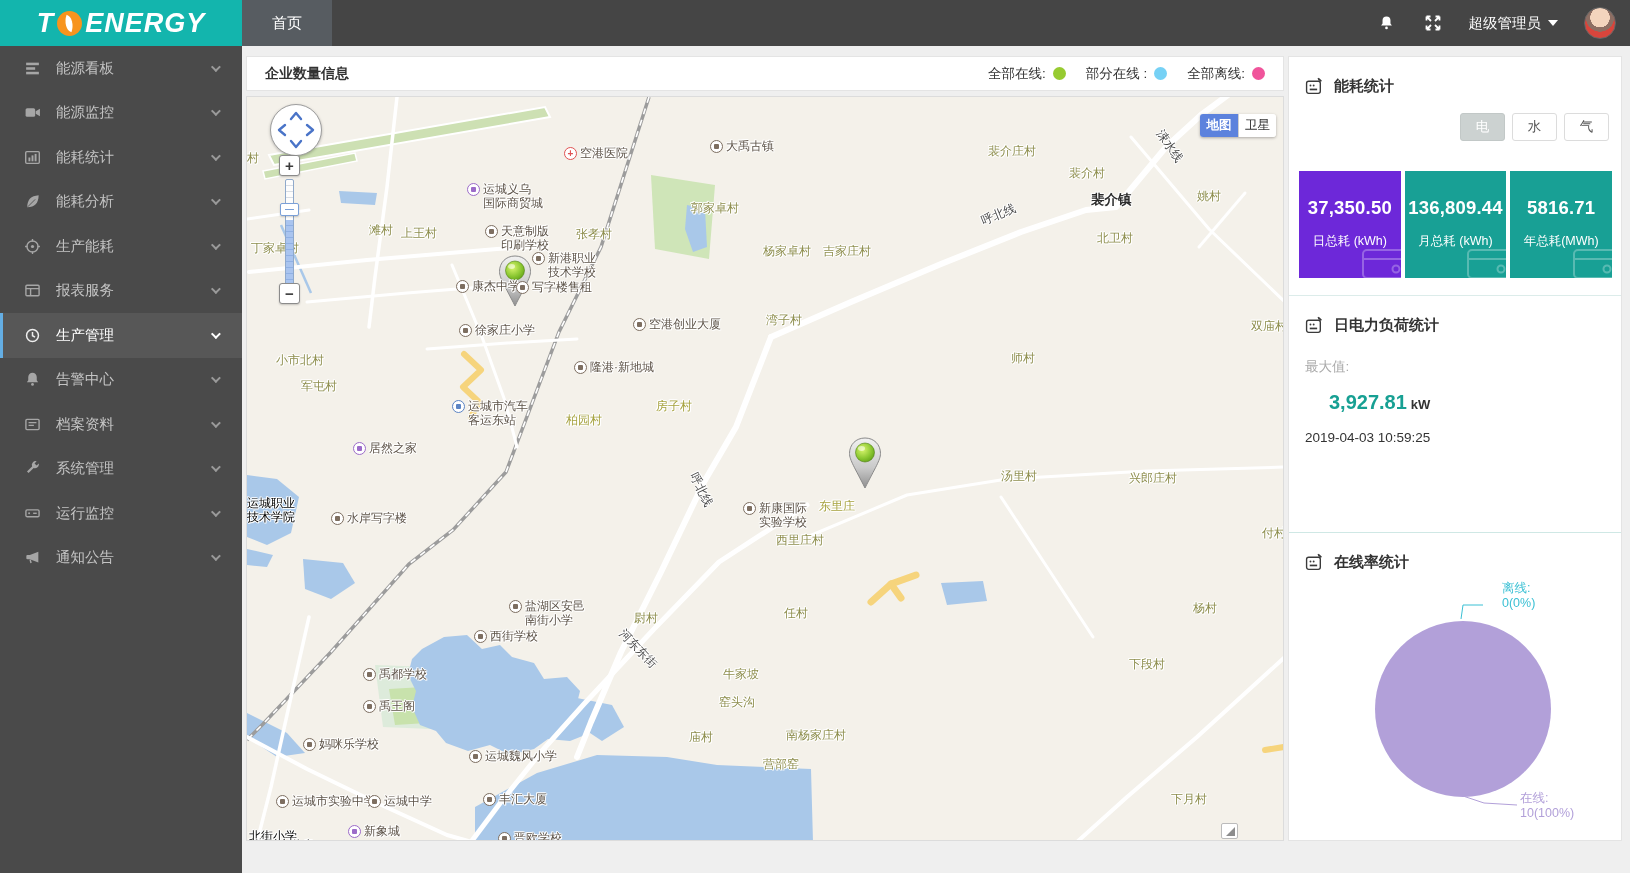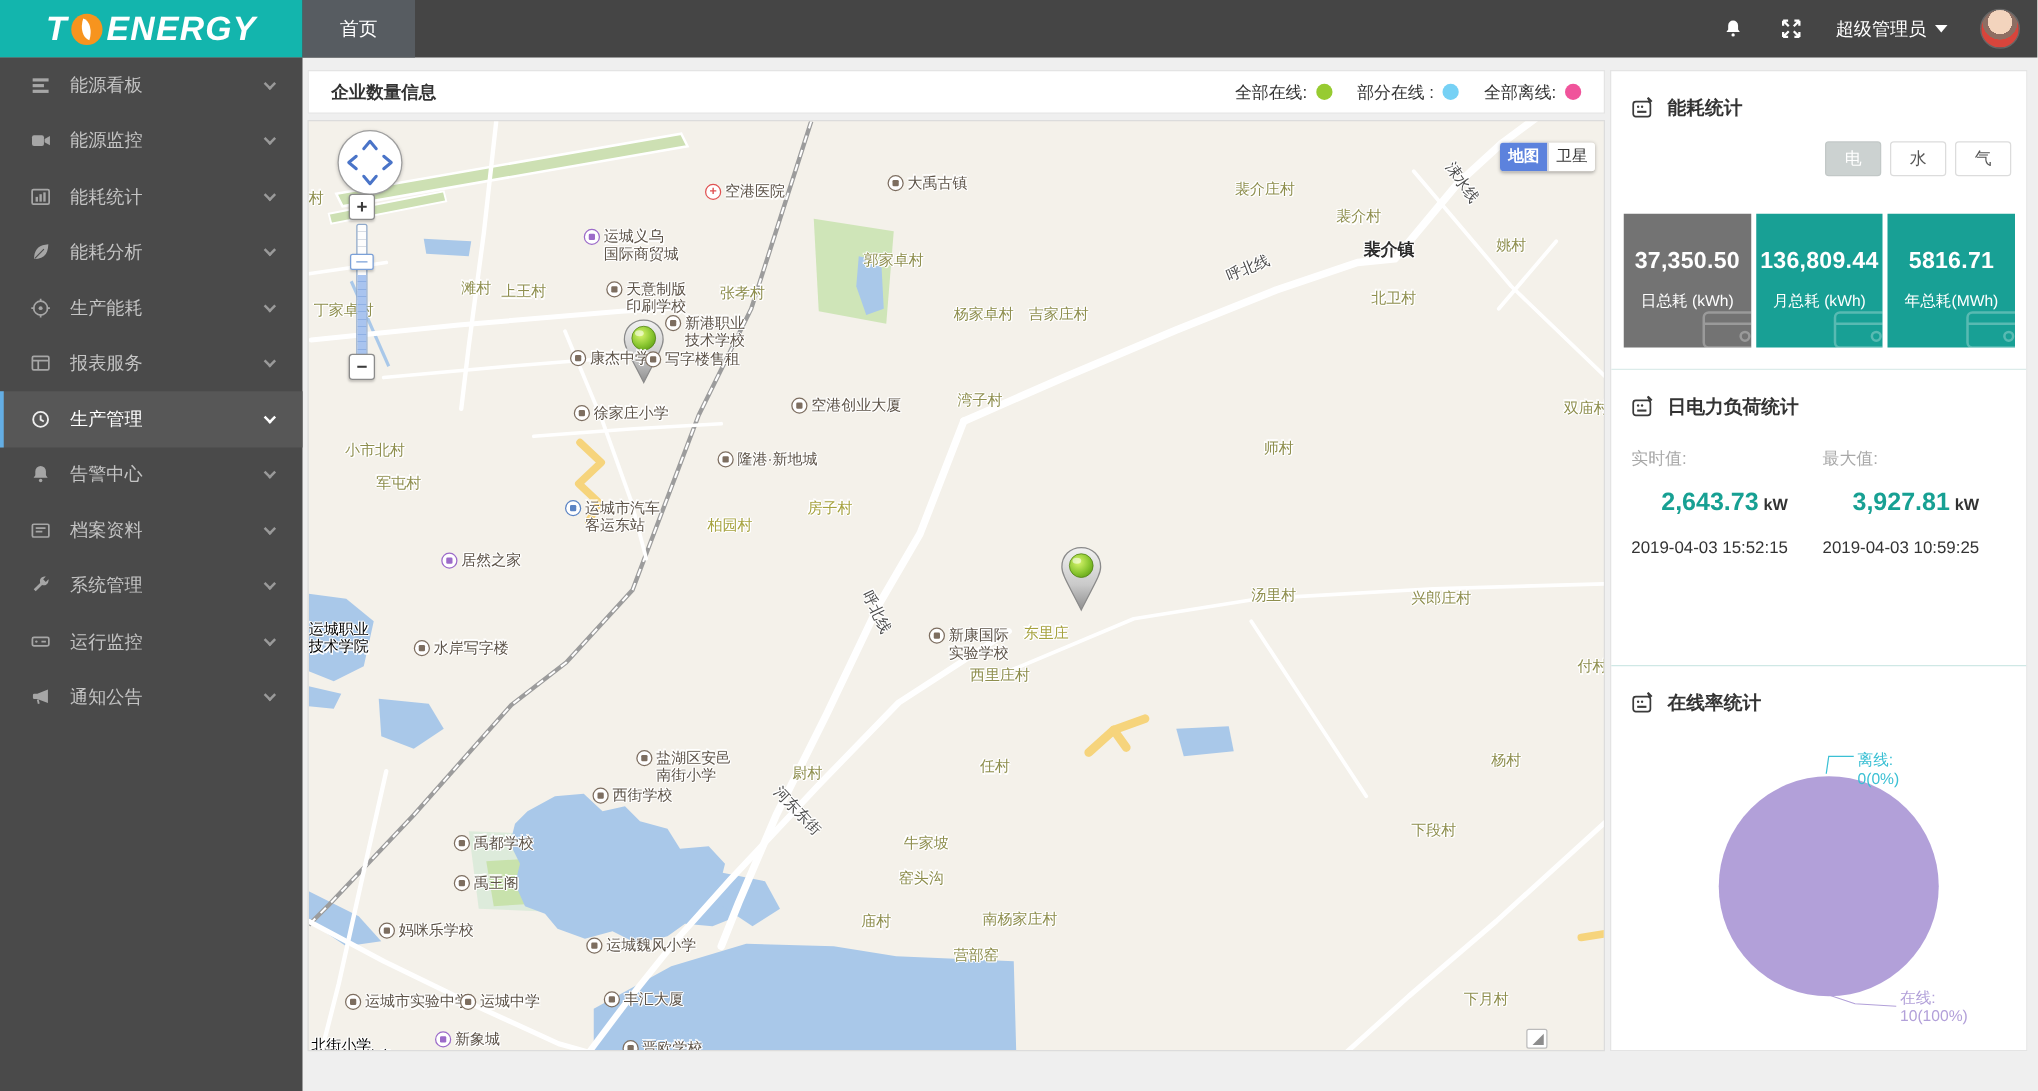--- a/index.html
+++ b/index.html
@@ -481,21 +481,21 @@
         <div class="mlabel k-bus" style="left: 205px; top: 303px;">
           <span class="poi-ic" style="border: 1.5px solid rgb(91, 132, 196);">
             <span class="dot" style="background: rgb(91, 132, 196);"></span>
           </span>
           <span class="txt">运城市汽车
 客运东站</span>
         </div>
         <div class="mlabel k-vy" style="left: 279px; top: 317px; margin-left: 40px;">
           <span class="txt">柏园村</span>
         </div>
-        <div class="mlabel k-vy" style="left: 399px; top: 303px;">
+        <div class="mlabel k-vy" style="left: 409px; top: 303px;">
           <span class="txt">房子村</span>
         </div>
         <div class="mlabel k-shop" style="left: 106px; top: 345px;">
           <span class="poi-ic" style="border: 1.5px solid rgb(156, 107, 201);">
             <span class="dot" style="background: rgb(156, 107, 201);"></span>
           </span>
           <span class="txt">居然之家</span>
         </div>
         <div class="mlabel k-road" style="left: 446px; top: 370px; transform: rotate(64deg); transform-origin: 0px 50%;">
           <span class="txt">呼北线</span>
@@ -678,21 +678,21 @@
             <circle cx="8.2" cy="8" r="0.9" fill="#3a3a3a" stroke="none"></circle>
         </svg>
         <span class="stitle">能耗统计</span>
       </div>
       <div class="etabs" id="etabs">
           <div class="etab on">电</div>
           <div class="etab">水</div>
           <div class="etab">气</div>
         </div>
       <div class="ecards" id="ecards">
-          <div class="ecard" style="background: #737373;">
+          <div class="ecard" style="background: #6d28d9;">
             <div class="val">37,350.50</div>
             <div class="lab">日总耗 (kWh)</div>
             <svg class="wm" width="48" height="40" viewBox="0 0 48 40" fill="none" stroke="#fff" stroke-width="2">
               <rect x="3" y="5" width="42" height="28" rx="4"></rect>
               <path d="M3 14h42"></path>
               <circle cx="36" cy="24" r="3.5"></circle>
               <path d="M8 38h24" stroke-width="3"></path>
             </svg>
           </div>
           <div class="ecard" style="background: rgb(24, 160, 149);">
@@ -725,25 +725,20 @@
             <path d="M12.5 1.2l3 3" stroke-width="1.6"></path>
             <path d="M12.5 1.2l1.5 3.8" stroke-width="0.9"></path>
             <rect x="4.5" y="11" width="7" height="1.6" fill="#3a3a3a" stroke="none"></rect>
             <circle cx="5.2" cy="8" r="0.9" fill="#3a3a3a" stroke="none"></circle>
             <circle cx="8.2" cy="8" r="0.9" fill="#3a3a3a" stroke="none"></circle>
         </svg>
         <span class="stitle">日电力负荷统计</span>
       </div>
       <div class="loadcols">
         <div class="loadcol">
-          <div class="llab">实时值:</div>
-          <div class="lval"><span>2,643.73</span><span class="unit">kW</span></div>
-          <div class="ltime">2019-04-03 15:52:15</div>
-        </div>
-        <div class="loadcol">
           <div class="llab">最大值:</div>
           <div class="lval"><span>3,927.81</span><span class="unit">kW</span></div>
           <div class="ltime">2019-04-03 10:59:25</div>
         </div>
       </div>
     </div>
 
     <div class="rsec sec3">
       <div class="sec-head">
         <svg width="19" height="19" viewBox="0 0 18 18" fill="none" stroke="#3a3a3a" stroke-width="1.3">
@@ -754,19 +749,19 @@
             <circle cx="5.2" cy="8" r="0.9" fill="#3a3a3a" stroke="none"></circle>
             <circle cx="8.2" cy="8" r="0.9" fill="#3a3a3a" stroke="none"></circle>
         </svg>
         <span class="stitle">在线率统计</span>
       </div>
       <svg width="334" height="308" viewBox="0 0 334 308" style="position:absolute;left:0;top:0;">
         <circle id="pieCircle" cx="174" cy="176" r="88" fill="#b2a0d9"></circle>
         <polyline id="offLeader" points="172,86 174,72 194,72" fill="none" stroke-width="1" stroke="#3bc0d4"></polyline>
         <polyline id="onLeader" points="165,260 195,270 228,272" fill="none" stroke-width="1" stroke="#b2a0d9"></polyline>
       </svg>
-      <div class="pie-label off" style="left:197px; top:48px;margin-top:20px;">离线:
+      <div class="pie-label off" style="left:213px; top:48px;">离线:
 0(0%)</div>
       <div class="pie-label on" style="left:231px; top:258px;">在线:
 10(100%)</div>
     </div>
   </div>
 </div>
 
 </body></html>

